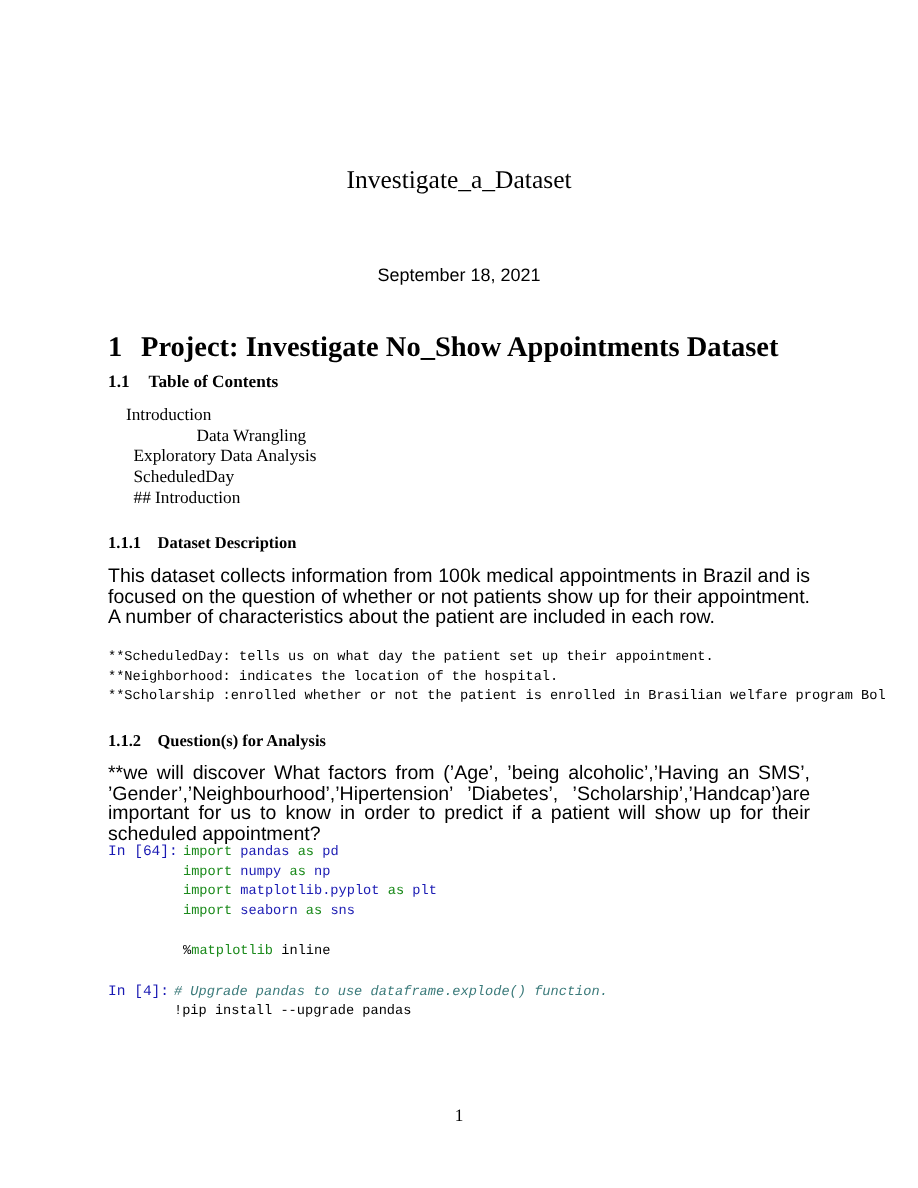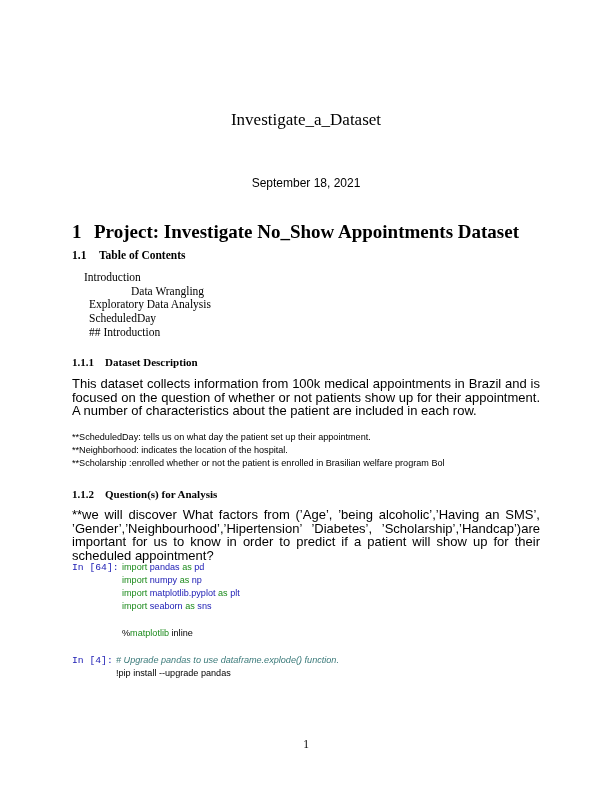--- a/index.html
+++ b/index.html
@@ -9,21 +9,21 @@
   .date { top:176px; left:0; width:612px; text-align:center; font-size:12px; font-family:Liberation Sans, sans-serif; }
   .h1 { top:221px; left:72px; font-size:19px; font-weight:bold; font-family:"Liberation Serif", serif; }
   .h1 .num { display:inline-block; width:22px; }
   .h2 { top:249px; left:72px; font-size:11.5px; font-weight:bold; font-family:"Liberation Serif", serif; }
   .h2 .num { display:inline-block; width:27px; }
   .h3 { font-size:11px; font-weight:bold; font-family:"Liberation Serif", serif; left:72px; }
   .h3 .num { display:inline-block; width:33px; }
   .toc { font-size:11.5px; font-family:"Liberation Serif", serif; }
   .body-text { font-size:13px; font-family:Liberation Sans, sans-serif; line-height:13.6px; left:72px; width:468px; white-space:normal; }
   .justify { text-align:justify; }
-  .mono { font-family:Liberation Sans, sans-serif; font-size:9.1px; }
+  .mono { font-family:Liberation Mono, monospace; font-size:9.1px; }
   .prompt { color:#1a1ab3; font-family:"Liberation Mono", monospace; font-size:9.7px; }
   .kw { color:#1b8a1b; }
   .mod { color:#1a1ab3; }
   .cm { color:#3b7a7a; font-style:italic; }
   .pagenum { top:738px; left:0; width:612px; text-align:center; font-size:11.5px; font-family:"Liberation Serif", serif; }
 </style>
 </head>
 <body>
 
 <div class="abs title">Investigate_a_Dataset</div>

